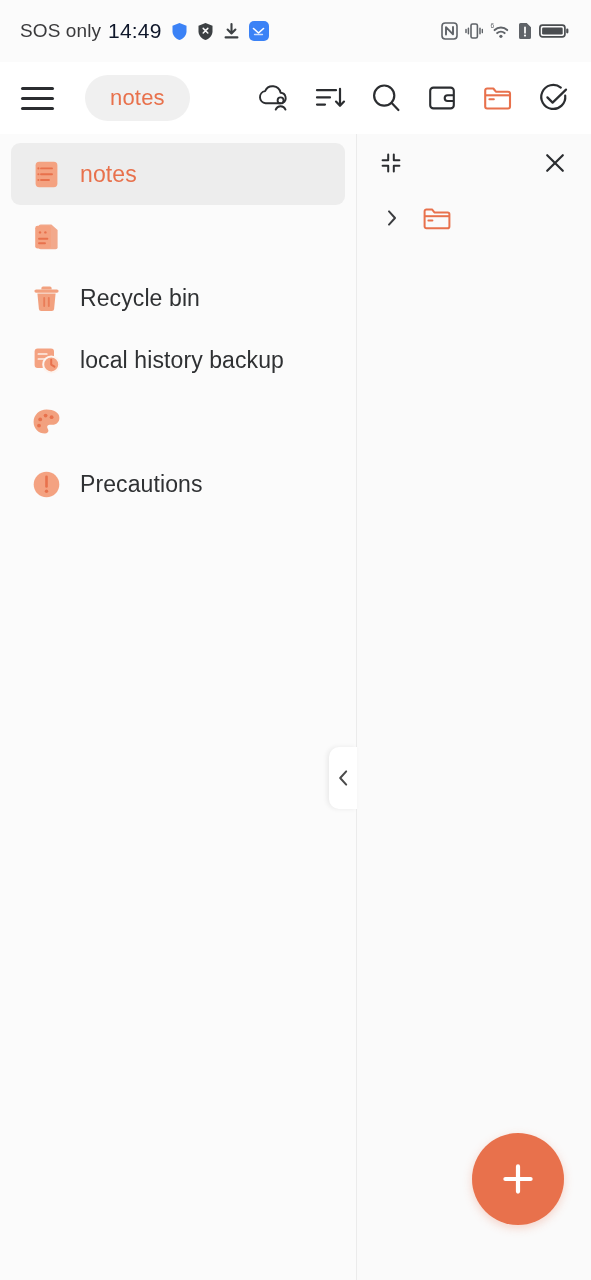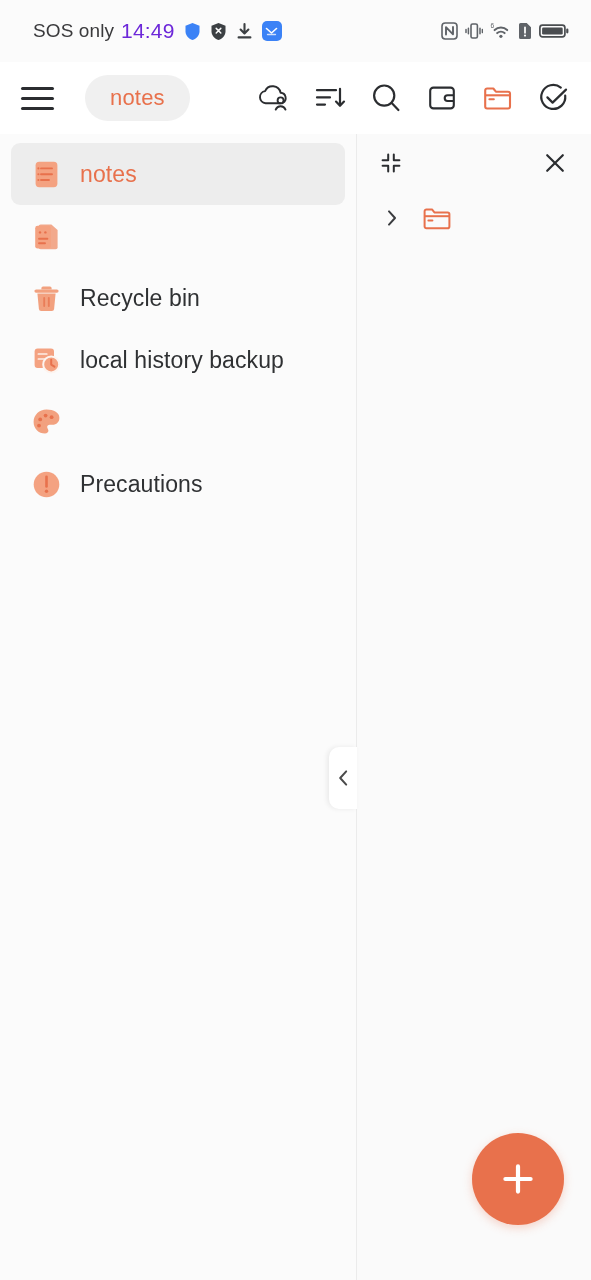--- a/index.html
+++ b/index.html
@@ -24,36 +24,36 @@
     overflow: hidden;
   }
 
   
   .statusbar {
     position: relative;
     height: 62px;
     display: flex;
     align-items: center;
     justify-content: space-between;
-    padding: 0 22px 0 33px;
+    padding: 0 22px 0 20px;
     background: #fbfbfb;
   }
   .status-left {
     display: flex;
     align-items: center;
     gap: 9px;
   }
   .status-carrier {
     font-size: 19px;
     color: #3a3a3c;
     letter-spacing: .1px;
   }
   .status-time {
     font-size: 21px;
-    color: #6d28d9;
+    color: #0f172a;
     letter-spacing: .2px;
     margin-left: -2px;
   }
   .si { display: block; }
   .status-right {
     display: flex;
     align-items: center;
     gap: 7px;
   }
   .appglyph {

